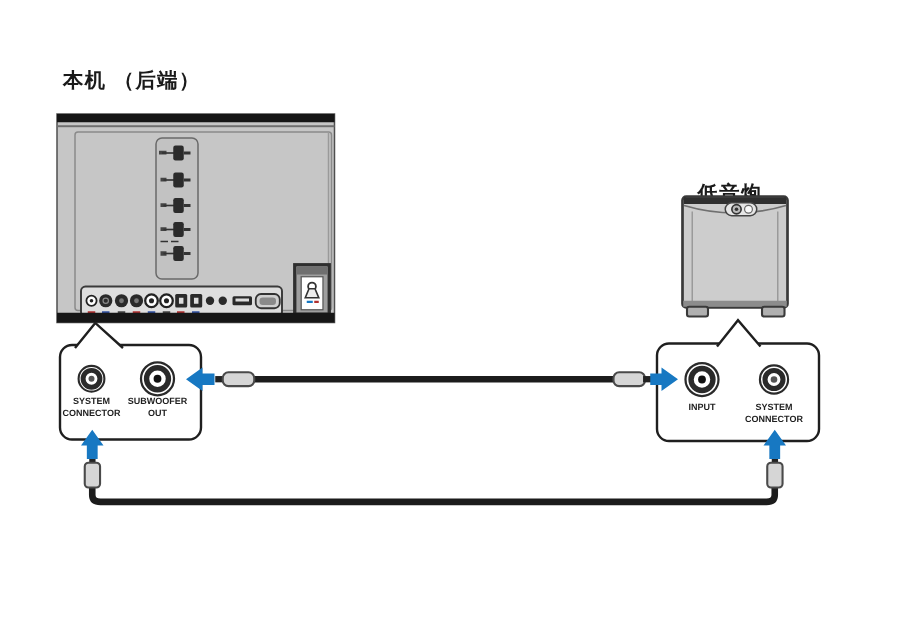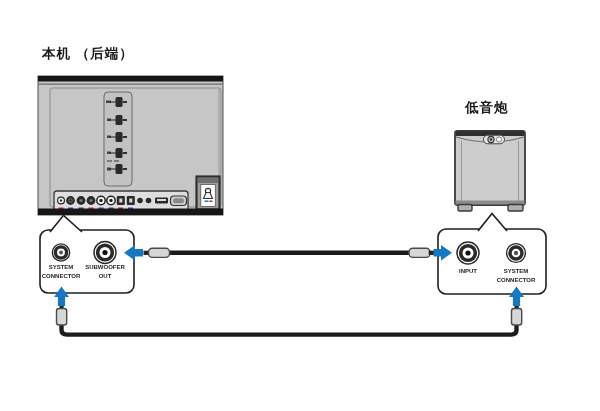--- a/index.html
+++ b/index.html
@@ -5,21 +5,21 @@
   html,body{margin:0;padding:0;background:#fff;}
   #stage{
     position:relative;width:600px;height:411px;background:#ffffff;overflow:hidden;
     font-family:"Liberation Sans",sans-serif;
   }
   .cn-title{
     position:absolute;font-size:13.5px;font-weight:bold;color:#1a1a1a;
     letter-spacing:1px;white-space:nowrap;text-align:center;
   }
   #unit-title{left:42px;top:45px;}
-  #sub-title{left:465px;top:99px;}
+  #sub-title{left:465px;top:120px;}
   svg{position:absolute;left:0;top:0;}
   svg text{
     font-family:"Liberation Sans",sans-serif;
     font-weight:bold;
     fill:#1f1f1f;
   }
   .jack-label{font-size:6px;}
 </style>
 </head>
 <body>

